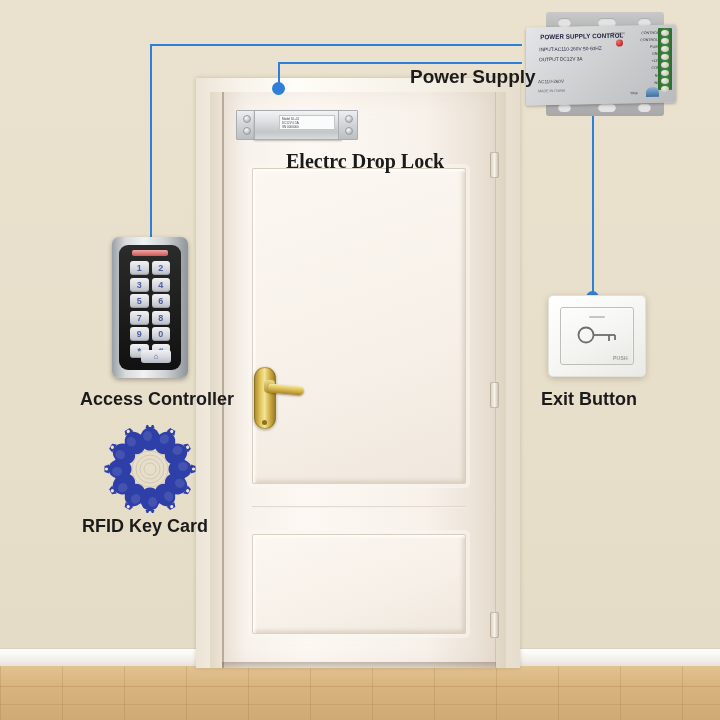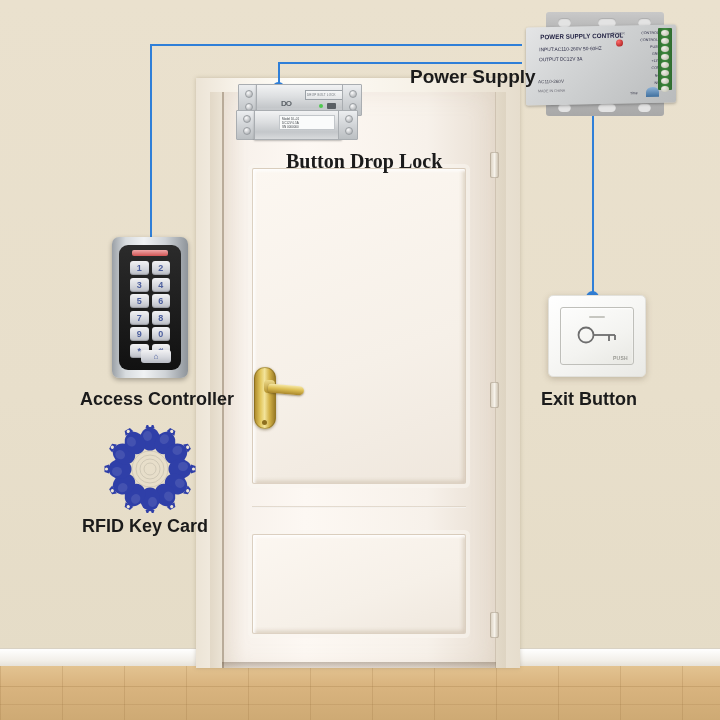--- a/index.html
+++ b/index.html
@@ -437,38 +437,20 @@
     <div class="psu-screw" style="top:18px;"></div>
     <div class="psu-screw" style="top:26px;"></div>
     <div class="psu-screw" style="top:34px;"></div>
     <div class="psu-screw" style="top:42px;"></div>
     <div class="psu-screw" style="top:50px;"></div>
     <div class="psu-screw" style="top:58px;"></div>
     <div class="psu-screw" style="top:66px;"></div>
     <div class="psu-screw" style="top:74px;"></div>
   </div>
 
-  <div class="lock-top">
-    <div class="lock-ear lock-ear-l">
-      <div class="ear-hole" style="top:5px;"></div>
-      <div class="ear-hole" style="top:18px;"></div>
-    </div>
-    <div class="lock-body">
-      <div class="lock-window">
-        <div class="lock-window-txt">DROP BOLT LOCK</div>
-      </div>
-      <div class="lock-logo">DO</div>
-      <div class="lock-led-g"></div>
-      <div class="lock-plug"></div>
-    </div>
-    <div class="lock-ear lock-ear-r">
-      <div class="ear-hole" style="top:5px;"></div>
-      <div class="ear-hole" style="top:18px;"></div>
-    </div>
-  </div>
 
   <div class="lock-bot">
     <div class="lock-ear lock-ear-l">
       <div class="ear-hole" style="top:4px;"></div>
       <div class="ear-hole" style="top:16px;"></div>
     </div>
     <div class="lock-body">
       <div class="lock-sticker">
         <div class="lock-sticker-txt">Model  DL-01</div>
         <div class="lock-sticker-txt" style="top:5px;">DC12V  0.5A</div>
@@ -592,18 +574,18 @@
         <g transform="translate(45.999999999999986,16.287187078897972) rotate(330)">
           <ellipse cx="0" cy="2" rx="10" ry="11.5" fill="#2f3fa8"></ellipse>
           <path d="M -4.5 -9 L 4.5 -9 L 3 -13.5 L -3 -13.5 Z" fill="#2f3fa8"></path>
           <circle cx="0" cy="-11.5" r="1.6" fill="#efe7d6"></circle>
           <ellipse cx="-2.5" cy="-1" rx="4.5" ry="5" fill="rgba(255,255,255,0.10)"></ellipse>
         </g>
       </g>
   </svg>
 
   <div class="label label-sans" id="lbl-power">Power Supply</div>
-  <div class="label label-serif" id="lbl-lock">Button Drop Lock</div>
+  <div class="label label-serif" id="lbl-lock">Electrc Drop Lock</div>
   <div class="label label-sans" id="lbl-access">Access Controller</div>
   <div class="label label-sans" id="lbl-rfid">RFID Key Card</div>
   <div class="label label-sans" id="lbl-exit">Exit Button</div>
 
 </div>
 
 </body></html>

